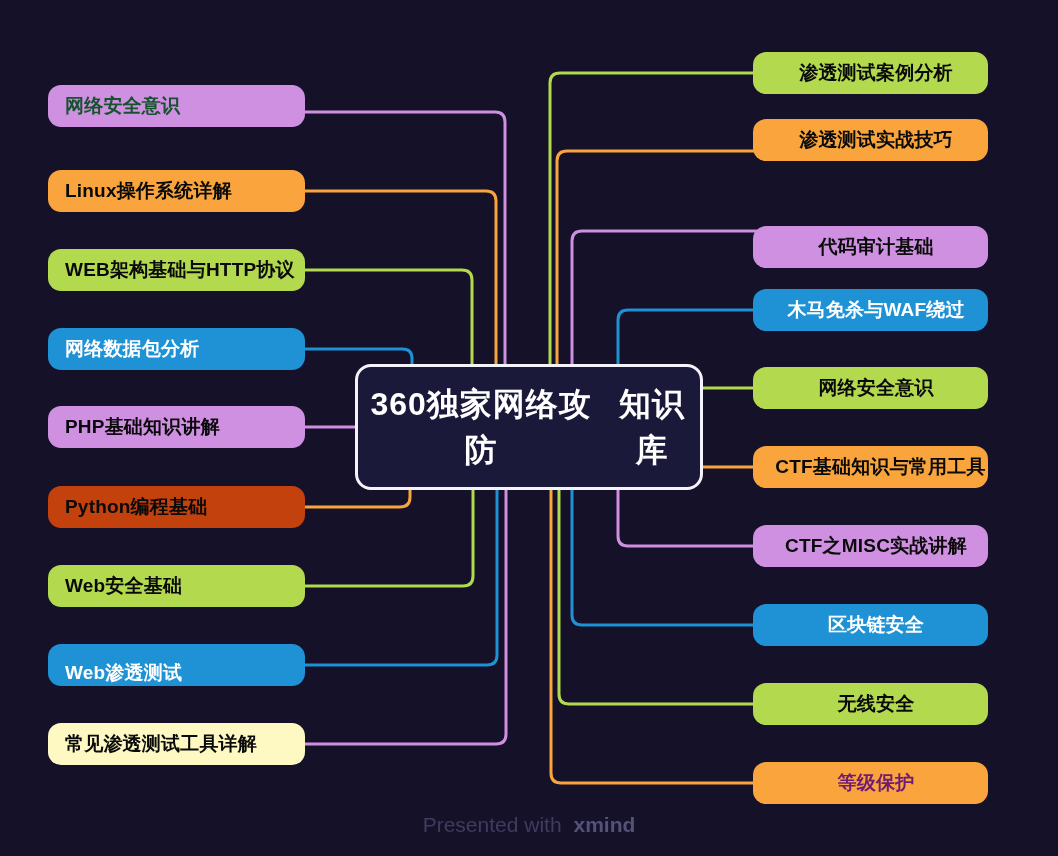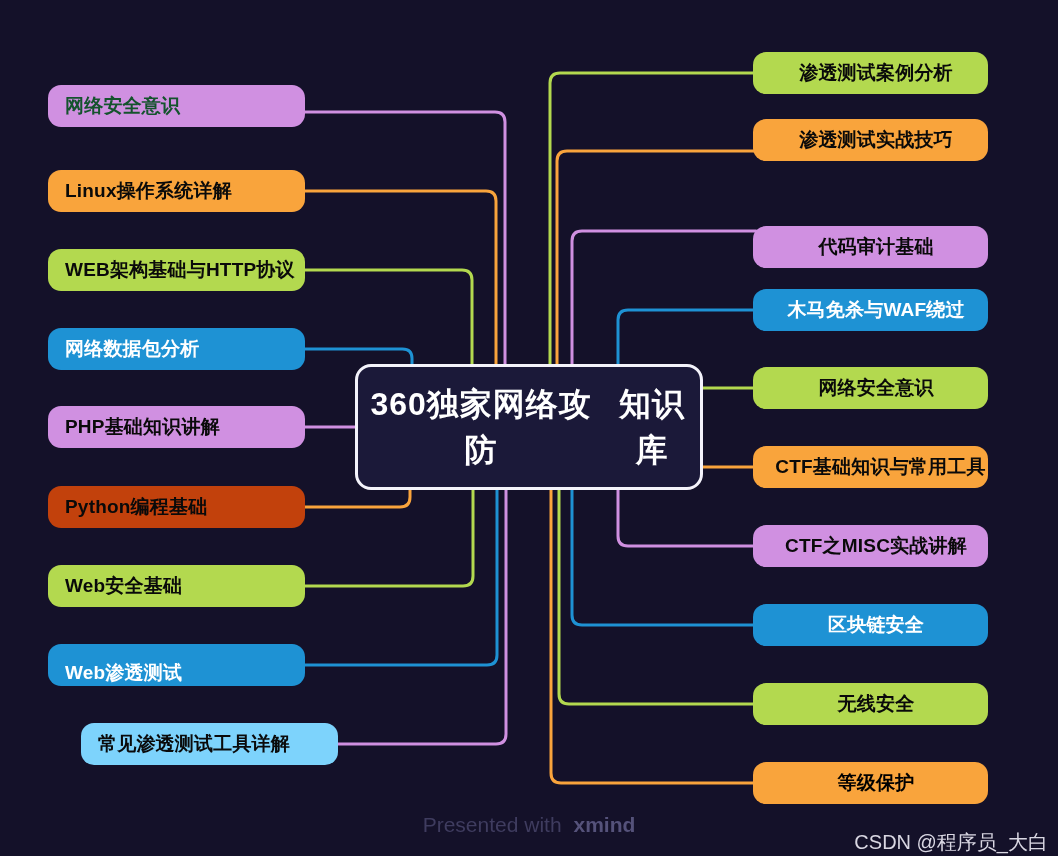--- a/index.html
+++ b/index.html
@@ -96,21 +96,21 @@
       </div>
       <div class="node left" style="top: 486px; background: #c2410c; color: rgb(10, 10, 10);">
         <span>Python编程基础</span>
       </div>
       <div class="node left" style="top: 565px; background: rgb(179, 217, 79); color: rgb(10, 10, 10);">
         <span>Web安全基础</span>
       </div>
       <div class="node left" style="top: 644px; background: rgb(30, 146, 212); color: rgb(255, 255, 255); align-items: flex-end;">
         <span>Web渗透测试</span>
       </div>
-      <div class="node left" style="top: 723px; background: #7dd3fc; color: rgb(10, 10, 10); margin-left: 33px;">
+      <div class="node left" style="top: 723px; background: #fef9c3; color: rgb(10, 10, 10);">
         <span>常见渗透测试工具详解</span>
       </div>
     </div>
   <div id="right-branches">
       <div class="node right" style="top: 52px; background: rgb(179, 217, 79); color: rgb(10, 10, 10);">
         <span>渗透测试案例分析</span>
       </div>
       <div class="node right" style="top: 119px; background: rgb(249, 164, 60); color: rgb(10, 10, 10);">
         <span>渗透测试实战技巧</span>
       </div>
@@ -128,30 +128,29 @@
       </div>
       <div class="node right" style="top: 525px; background: rgb(208, 144, 225); color: rgb(10, 10, 10);">
         <span>CTF之MISC实战讲解</span>
       </div>
       <div class="node right" style="top: 604px; background: rgb(30, 146, 212); color: rgb(255, 255, 255);">
         <span>区块链安全</span>
       </div>
       <div class="node right" style="top: 683px; background: rgb(179, 217, 79); color: rgb(10, 10, 10);">
         <span>无线安全</span>
       </div>
-      <div class="node right" style="top: 762px; background: rgb(249, 164, 60); color: #000000;">
+      <div class="node right" style="top: 762px; background: rgb(249, 164, 60); color: #701a75;">
         <span>等级保护</span>
       </div>
     </div>
 
   <div class="center-topic">
     <div>360独家网络攻防</div>
     <div>知识库</div>
   </div>
 
   <div class="footer">
     <span>Presented with</span>
     <span class="brand">xmind</span>
   </div>
 
-  <div class="credit">CSDN @程序员_大白</div>
 
 </div>
 
 </body></html>

